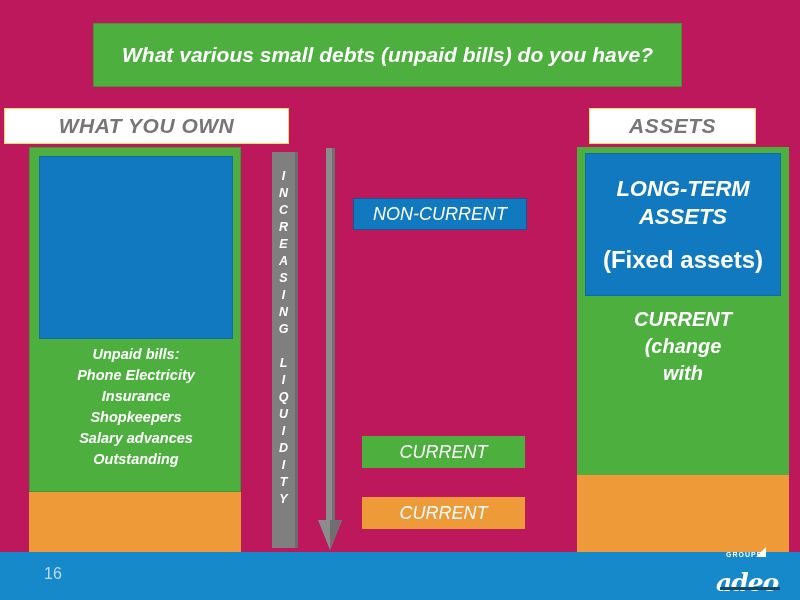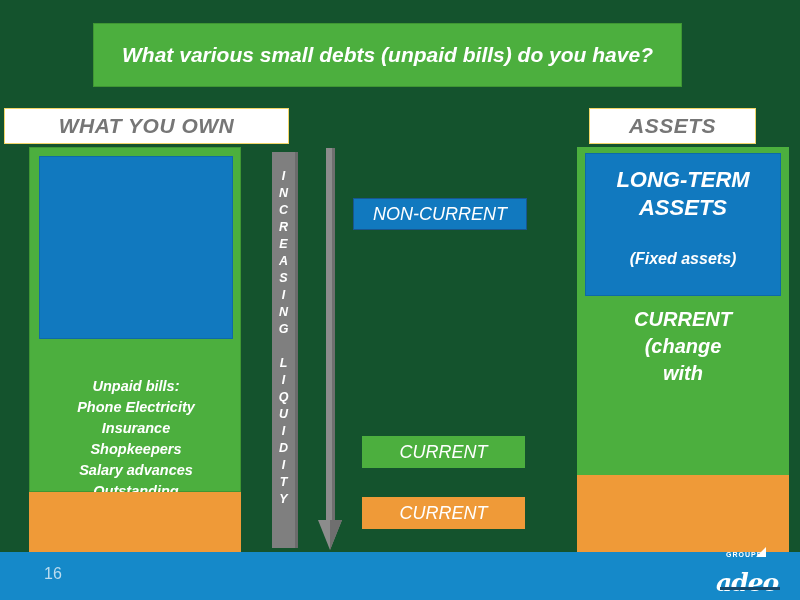--- a/index.html
+++ b/index.html
@@ -10,21 +10,21 @@
     width: 800px;
     height: 600px;
     background: #ffffff;
     font-family: "Liberation Sans", sans-serif;
     overflow: hidden;
   }
   #slide {
     position: relative;
     width: 800px;
     height: 600px;
-    background: #14532d;
+    background: #be185d;
   }
 
   
   .title-box {
     position: absolute;
     left: 93px;
     top: 23px;
     width: 589px;
     height: 64px;
     background: #4CAF3E;
@@ -95,21 +95,20 @@
   .left-list {
     position: absolute;
     left: 4px;
     top: 196px;
     width: 204px;
     height: 145px;
     display: flex;
     flex-direction: column;
     align-items: center;
     justify-content: flex-start;
-    margin-top: 32px;
   }
   .left-list-line {
     color: #ffffff;
     font-size: 14.5px;
     font-weight: bold;
     font-style: italic;
     line-height: 21px;
     text-align: center;
     white-space: nowrap;
   }
@@ -207,39 +206,38 @@
     top: 6px;
     width: 196px;
     height: 143px;
     background: #1179bf;
     border: 1px solid #0e6aa8;
     box-sizing: border-box;
     display: flex;
     flex-direction: column;
     align-items: center;
     justify-content: flex-start;
-    padding-top: 12px;
+    padding-top: 21px;
   }
   .rb-line {
     color: #ffffff;
     font-size: 22px;
     font-weight: bold;
     font-style: italic;
     line-height: 28px;
     text-align: center;
     white-space: nowrap;
   }
   .rb-sub {
     color: #ffffff;
-    font-size: 16px;
-    font-weight: bold;
-    font-style: italic;
+    font-size: 24px;
+    font-weight: bold;
     line-height: 26px;
     text-align: center;
-    margin-top: 24px;
+    margin-top: 16px;
     white-space: nowrap;
   }
   .right-green-mid {
     position: absolute;
     left: 0;
     top: 155px;
     width: 212px;
     height: 173px;
     background: #4CAF3E;
     display: flex;

